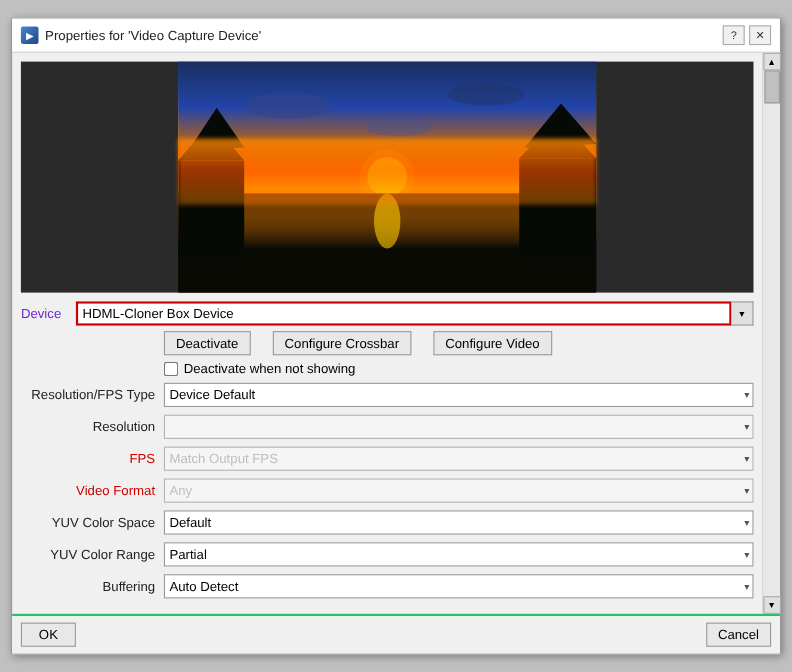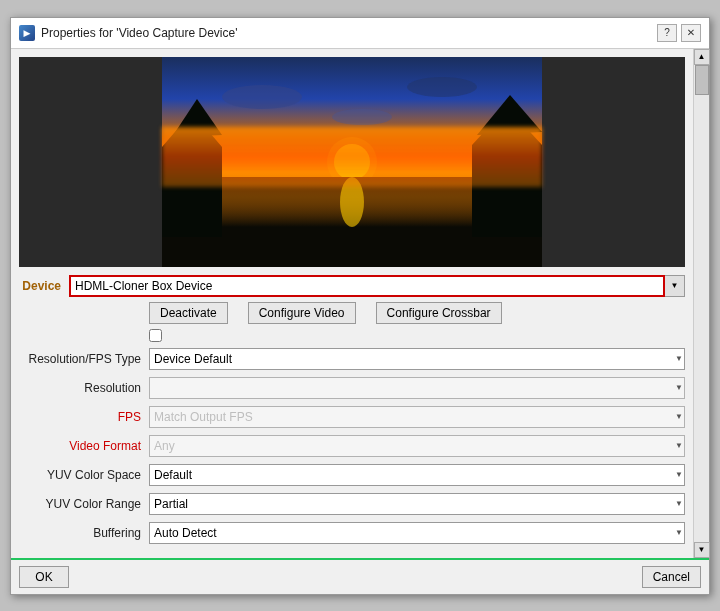--- a/index.html
+++ b/index.html
@@ -166,24 +166,22 @@
       align-items: center;
       gap: 6px;
     }
     .device-select-row {
       display: flex;
       align-items: center;
       margin-bottom: 5px;
     }
     .device-label {
       min-width: 50px;
-      text-align: right;
       padding-right: 8px;
-      color: #a16207;
-      font-weight: bold;
+      color: #6d28d9;
     }
     .device-input-wrapper {
       flex: 1;
       display: flex;
       gap: 0;
     }
     .device-input {
       flex: 1;
       height: 22px;
       border: 2px solid #cc0000;
@@ -344,26 +342,27 @@
       <div class="device-select-row">
         <span class="device-label">Device</span>
         <div class="device-input-wrapper">
           <input class="device-input" type="text" value="HDML-Cloner Box Device" readonly="" style="">
           <div class="dropdown-btn">▼</div>
         </div>
       </div>
 
       <div class="buttons-indent">
         <button class="btn">Deactivate</button>
+        <button class="btn">Configure Crossbar</button>
         <button class="btn">Configure Video</button>
-        <button class="btn">Configure Crossbar</button>
       </div>
 
       <div class="checkbox-row">
         <input type="checkbox" style="">
+        <span>Deactivate when not showing</span>
       </div>
 
       <div class="form-row">
         <span class="form-label">Resolution/FPS Type</span>
         <div class="form-control-area">
           <div class="select-wrapper">
             <select>
               <option>Device Default</option>
               <option>Custom</option>
             </select>

